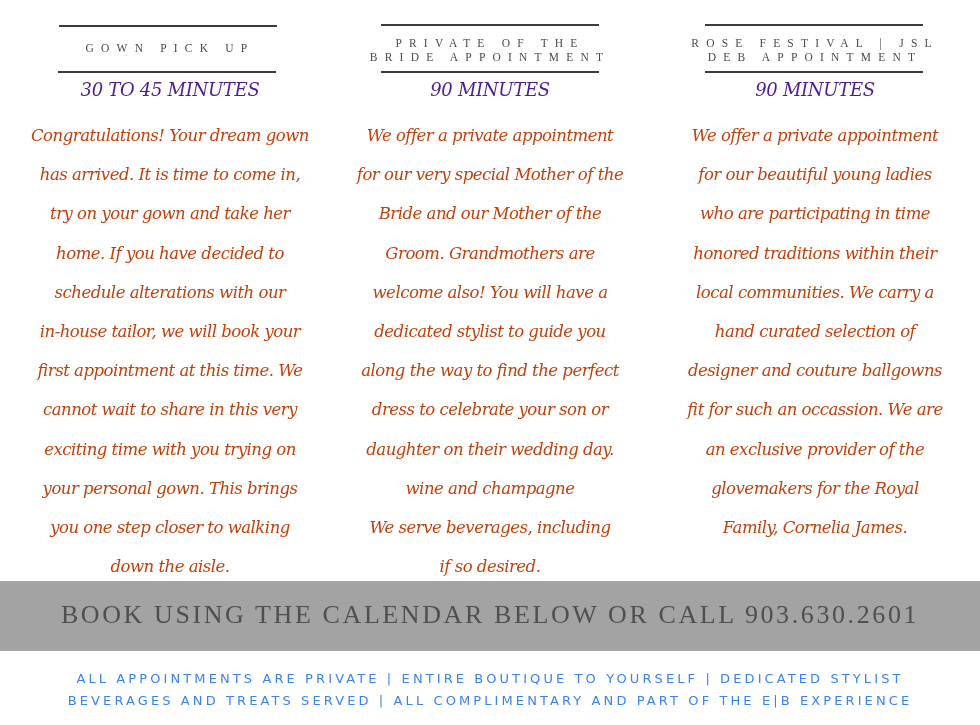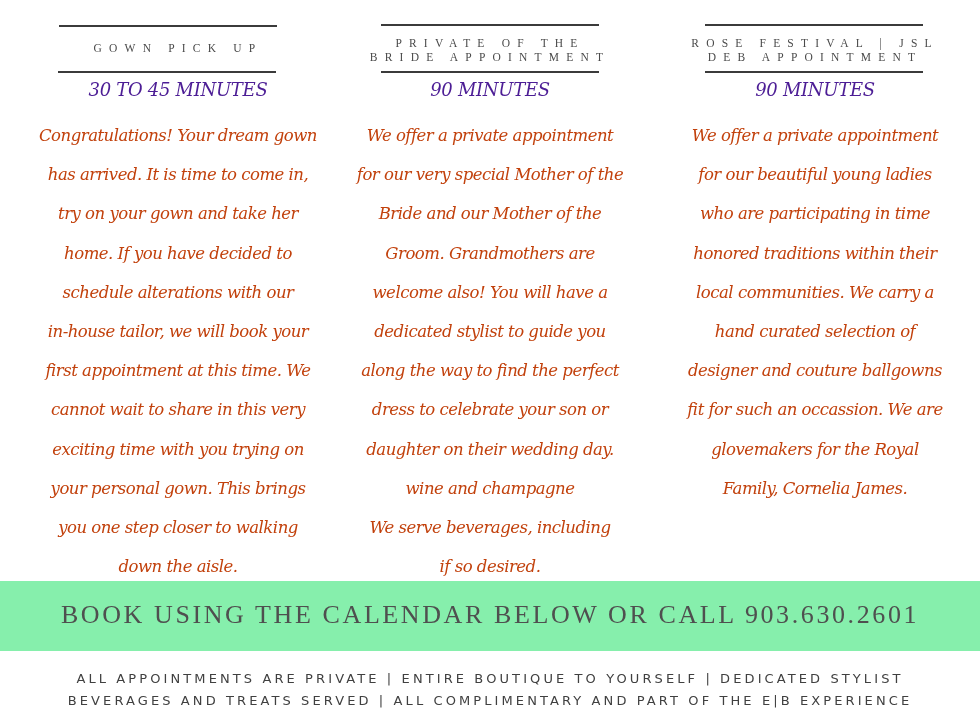--- a/index.html
+++ b/index.html
@@ -22,38 +22,38 @@
     font-family: "DejaVu Serif", serif; font-style: italic; font-size: 18px; color: #4c1d95;
     letter-spacing: -0.3px;
   }
   .body-text {
     position: absolute; left: 0; right: 0; top: 116px; text-align: center;
     font-family: "DejaVu Serif", serif; font-style: italic; font-size: 16.5px; color: #c2410c;
     line-height: 39.2px; letter-spacing: -0.5px;
   }
   .body-text .line { display: block; white-space: nowrap; }
   .banner {
-    position: absolute; left: 0; top: 581px; width: 980px; height: 70px; background: #86efac;
+    position: absolute; left: 0; top: 581px; width: 980px; height: 70px; background: #a3a3a3;
   }
   .banner-text {
     position: absolute; left: 0; right: 0; top: 19px; text-align: center;
     font-family: "Liberation Serif", serif; font-size: 26px; letter-spacing: 2.6px; color: #4f4f4f;
     white-space: nowrap;
   }
   .footer {
     position: absolute; left: 0; right: 0; top: 668px; text-align: center;
     font-family: "DejaVu Sans", sans-serif; font-size: 13px; letter-spacing: 3.1px;
-    color: #404040; line-height: 22px;
+    color: #3b82f6; line-height: 22px;
   }
   .footer .fline { display: block; white-space: nowrap; }
 </style>
 </head>
 <body>
 
-<section class="col col-1" style="height:448px;padding-left:16px;">
+<section class="col col-1" style="height:448px;">
   <div class="rule" style="left:59px; width:218px; top:25px;"></div>
   <div class="title" style="top:41px;">
     <span>GOWN PICK UP</span>
   </div>
   <div class="rule" style="left:58px; width:218px; top:71px;"></div>
   <div class="duration">30 TO 45 MINUTES</div>
   <div class="body-text">
     <span class="line">Congratulations! Your dream gown</span>
     <span class="line">has arrived. It is time to come in,</span>
     <span class="line">try on your gown and take her</span>
@@ -103,20 +103,21 @@
   <div class="duration">90 MINUTES</div>
   <div class="body-text">
     <span class="line">We offer a private appointment</span>
     <span class="line">for our beautiful young ladies</span>
     <span class="line">who are participating in time</span>
     <span class="line">honored traditions within their</span>
     <span class="line">local communities. We carry a</span>
     <span class="line">hand curated selection of</span>
     <span class="line">designer and couture ballgowns</span>
     <span class="line">fit for such an occassion. We are</span>
+    <span class="line">an exclusive provider of the</span>
     <span class="line">glovemakers for the Royal</span>
     <span class="line">Family, Cornelia James.</span>
   </div>
 </section>
 
 <div class="banner">
   <div class="banner-text">BOOK USING THE CALENDAR BELOW OR CALL 903.630.2601</div>
 </div>
 
 <div class="footer">

